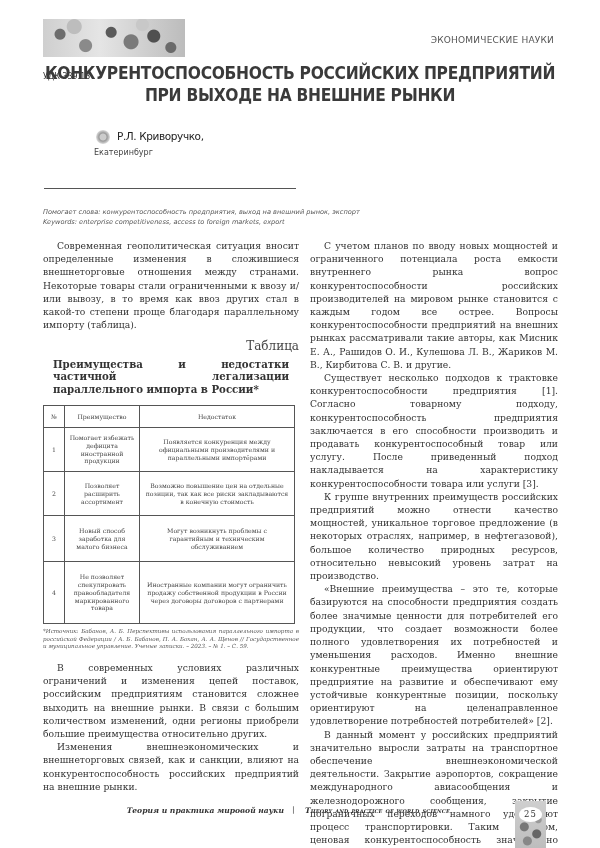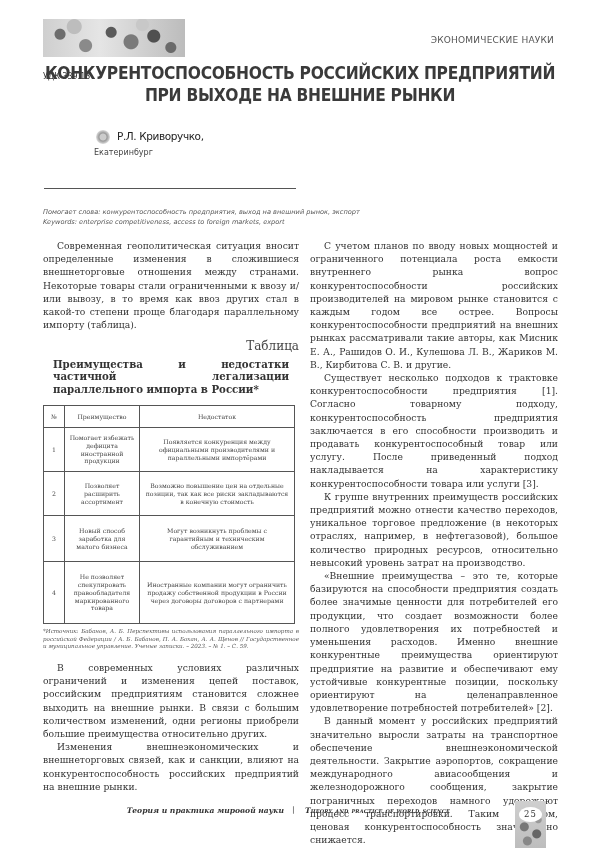--- a/index.html
+++ b/index.html
@@ -103,21 +103,21 @@
     </tbody>
   </table>
   <div class="src">*Источник: Бабанов, А. Б. Перспективы использования параллельного импорта в российской Федерации / А. Б. Бабанов, П. А. Бохан, А. А. Щенов // Государственное и муниципальное управление. Ученые записки. – 2023. – № 1. – С. 59.</div>
   <p>В современных условиях различных ограничений и изменения цепей поставок, российским предприятиям становится сложнее выходить на внешние рынки. В связи с большим количеством изменений, одни регионы приобрели большие преимущества относительно других.</p>
   <p>Изменения внешнеэкономических и внешнеторговых связей, как и санкции, влияют на конкурентоспособность российских предприятий на внешние рынки.</p>
 </div>
 
 <div class="col right" style="top:239px;">
   <p>С учетом планов по вводу новых мощностей и ограниченного потенциала роста емкости внутреннего рынка вопрос конкурентоспособности российских производителей на мировом рынке становится с каждым годом все острее. Вопросы конкурентоспособности предприятий на внешних рынках рассматривали такие авторы, как Мисник Е. А., Рашидов О. И., Кулешова Л. В., Жариков М. В., Кирбитова С. В. и другие.</p>
   <p>Существует несколько подходов к трактовке конкурентоспособности предприятия [1]. Согласно товарному подходу, конкурентоспособность предприятия заключается в его способности производить и продавать конкурентоспособный товар или услугу. После приведенный подход накладывается на характеристику конкурентоспособности товара или услуги [3].</p>
-  <p>К группе внутренних преимуществ российских предприятий можно отнести качество переходов, уникальное торговое предложение (в некоторых отраслях, например, в нефтегазовой), большое количество природных ресурсов, относительно невысокий уровень затрат на производство.</p>
+  <p>К группе внутренних преимуществ российских предприятий можно отнести качество мощностей, уникальное торговое предложение (в некоторых отраслях, например, в нефтегазовой), большое количество природных ресурсов, относительно невысокий уровень затрат на производство.</p>
   <p>«Внешние преимущества – это те, которые базируются на способности предприятия создать более значимые ценности для потребителей его продукции, что создает возможности более полного удовлетворения их потребностей и уменьшения расходов. Именно внешние конкурентные преимущества ориентируют предприятие на развитие и обеспечивают ему устойчивые конкурентные позиции, поскольку ориентируют на целенаправленное удовлетворение потребностей потребителей» [2].</p>
   <p>В данный момент у российских предприятий значительно выросли затраты на транспортное обеспечение внешнеэкономической деятельности. Закрытие аэропортов, сокращение международного авиасообщения и железнодорожного сообщения, закрытие пограничных переходов намного удорожают процесс транспортировки. Таким образом, ценовая конкурентоспособность значительно снижается.</p>
   <p>Способами повышения ценовой конкурентоспо-</p>
 </div>
 
 <div class="footer">
   <span class="ru">Теория и практика мировой науки</span>
   <span class="sep">|</span>
   <span class="en">Theory and practice of world science</span>
 </div>

